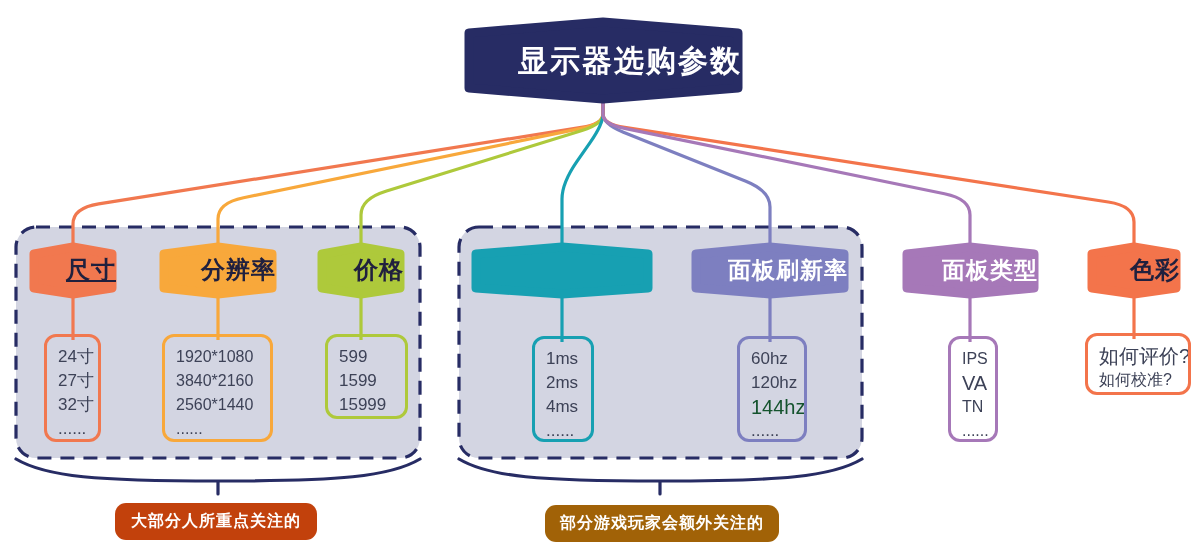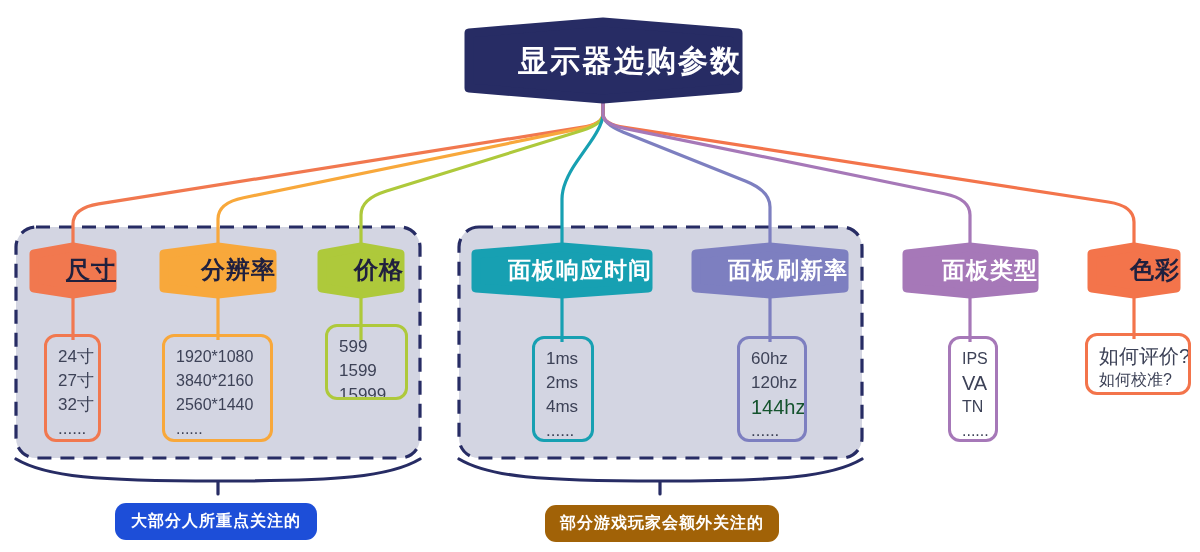--- a/index.html
+++ b/index.html
@@ -65,23 +65,20 @@
 
   <div class="hex-label" id="label-0" style="left: 30px; top: 243px; width: 86px; height: 55px; font-size: 24px; color: rgb(32, 32, 62); text-decoration: underline;">
       <span>尺寸</span>
     </div>
   <div class="hex-label" id="label-1" style="left: 160px; top: 243px; width: 116px; height: 55px; font-size: 24px; color: rgb(32, 32, 62);">
       <span>分辨率</span>
     </div>
   <div class="hex-label" id="label-2" style="left: 318px; top: 243px; width: 86px; height: 55px; font-size: 24px; color: rgb(32, 32, 62);">
       <span>价格</span>
     </div>
-  <div class="hex-label" id="label-3" style="left: 472px; top: 243px; width: 180px; height: 55px; font-size: 23px; color: rgb(255, 255, 255);">
-      <span>面板响应时间</span>
-    </div>
   <div class="hex-label" id="label-4" style="left: 692px; top: 243px; width: 156px; height: 55px; font-size: 23px; color: rgb(255, 255, 255);">
       <span>面板刷新率</span>
     </div>
   <div class="hex-label" id="label-5" style="left: 903px; top: 243px; width: 135px; height: 55px; font-size: 23px; color: rgb(255, 255, 255);">
       <span>面板类型</span>
     </div>
   <div class="hex-label" id="label-6" style="left: 1088px; top: 243px; width: 92px; height: 55px; font-size: 24px; color: rgb(32, 32, 62);">
       <span>色彩</span>
     </div>
 
@@ -90,21 +87,21 @@
     <div class="leaf-line" style="color: rgb(61, 66, 87); font-size: 17px;">27寸</div>
     <div class="leaf-line" style="color: rgb(61, 66, 87); font-size: 17px;">32寸</div>
     <div class="leaf-line" style="color: rgb(61, 66, 87); font-size: 17px;">......</div>
   </div>
   <div class="leaf" id="leaf-1" style="left: 162px; top: 334px; width: 111px; height: 108px; border-color: rgb(248, 168, 59);">
     <div class="leaf-line" style="color: rgb(61, 66, 87); font-size: 16px;">1920*1080</div>
     <div class="leaf-line" style="color: rgb(61, 66, 87); font-size: 16px;">3840*2160</div>
     <div class="leaf-line" style="color: rgb(61, 66, 87); font-size: 16px;">2560*1440</div>
     <div class="leaf-line" style="color: rgb(61, 66, 87); font-size: 16px;">......</div>
   </div>
-  <div class="leaf" id="leaf-2" style="left: 325px; top: 324px; width: 83px; height: 76px; border-color: rgb(174, 201, 59);">
+  <div class="leaf" id="leaf-2" style="left: 325px; top: 334px; width: 83px; height: 85px; border-color: rgb(174, 201, 59);">
     <div class="leaf-line" style="color: rgb(61, 66, 87); font-size: 17px;">599</div>
     <div class="leaf-line" style="color: rgb(61, 66, 87); font-size: 17px;">1599</div>
     <div class="leaf-line" style="color: rgb(61, 66, 87); font-size: 17px;">15999</div>
     <div class="leaf-line" style="color: rgb(61, 66, 87); font-size: 17px;">......</div>
   </div>
   <div class="leaf" id="leaf-3" style="left: 532px; top: 336px; width: 62px; height: 106px; border-color: rgb(23, 160, 178);">
     <div class="leaf-line" style="color: rgb(61, 66, 87); font-size: 17px;">1ms</div>
     <div class="leaf-line" style="color: rgb(61, 66, 87); font-size: 17px;">2ms</div>
     <div class="leaf-line" style="color: rgb(61, 66, 87); font-size: 17px;">4ms</div>
     <div class="leaf-line" style="color: rgb(61, 66, 87); font-size: 17px;">......</div>
@@ -119,20 +116,20 @@
     <div class="leaf-line" style="color: rgb(61, 66, 87); font-size: 16px;">IPS</div>
     <div class="leaf-line" style="color: rgb(61, 66, 87); font-size: 20px;">VA</div>
     <div class="leaf-line" style="color: rgb(61, 66, 87); font-size: 16px;">TN</div>
     <div class="leaf-line" style="color: rgb(61, 66, 87); font-size: 16px;">......</div>
   </div>
   <div class="leaf" id="leaf-6" style="left: 1085px; top: 333px; width: 106px; height: 62px; border-color: rgb(243, 116, 75);">
     <div class="leaf-line" style="color: rgb(61, 66, 87); font-size: 20px;">如何评价?</div>
     <div class="leaf-line" style="color: rgb(61, 66, 87); font-size: 16px;">如何校准?</div>
   </div>
 
-  <div class="pill" id="pill-0" style="left: 115px; top: 503px; width: 202px; height: 37px; background: #1d4ed8;">
+  <div class="pill" id="pill-0" style="left: 115px; top: 503px; width: 202px; height: 37px; background: #c2410c;">
       <span>大部分人所重点关注的</span>
     </div>
   <div class="pill" id="pill-1" style="left: 545px; top: 505px; width: 234px; height: 37px; background: #a16207;">
       <span>部分游戏玩家会额外关注的</span>
     </div>
 
 </div>
 
 </body></html>

